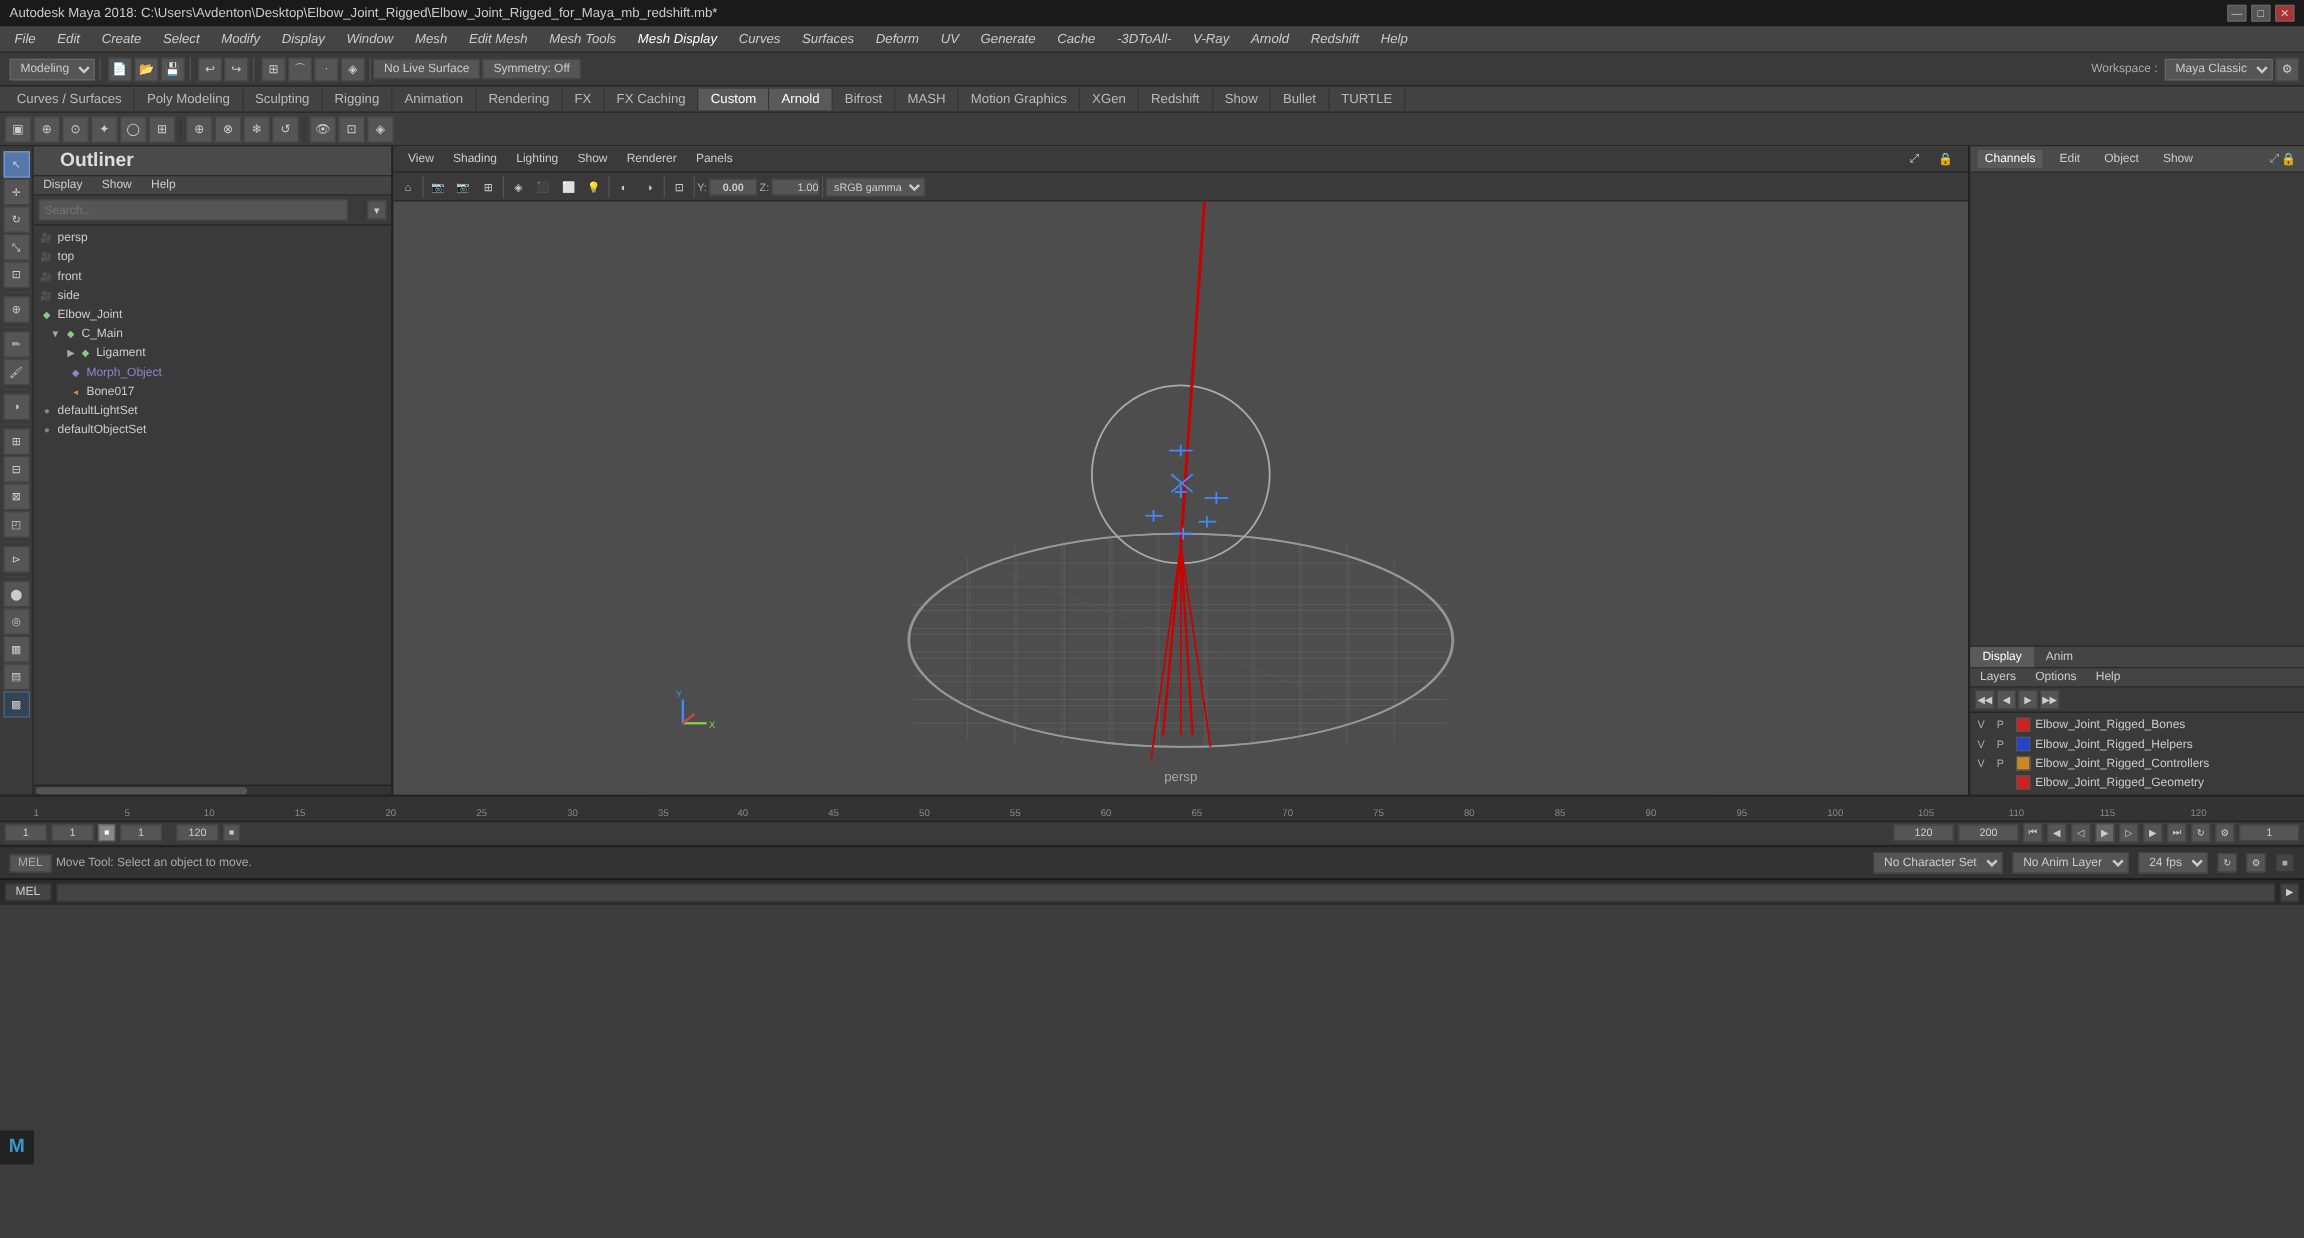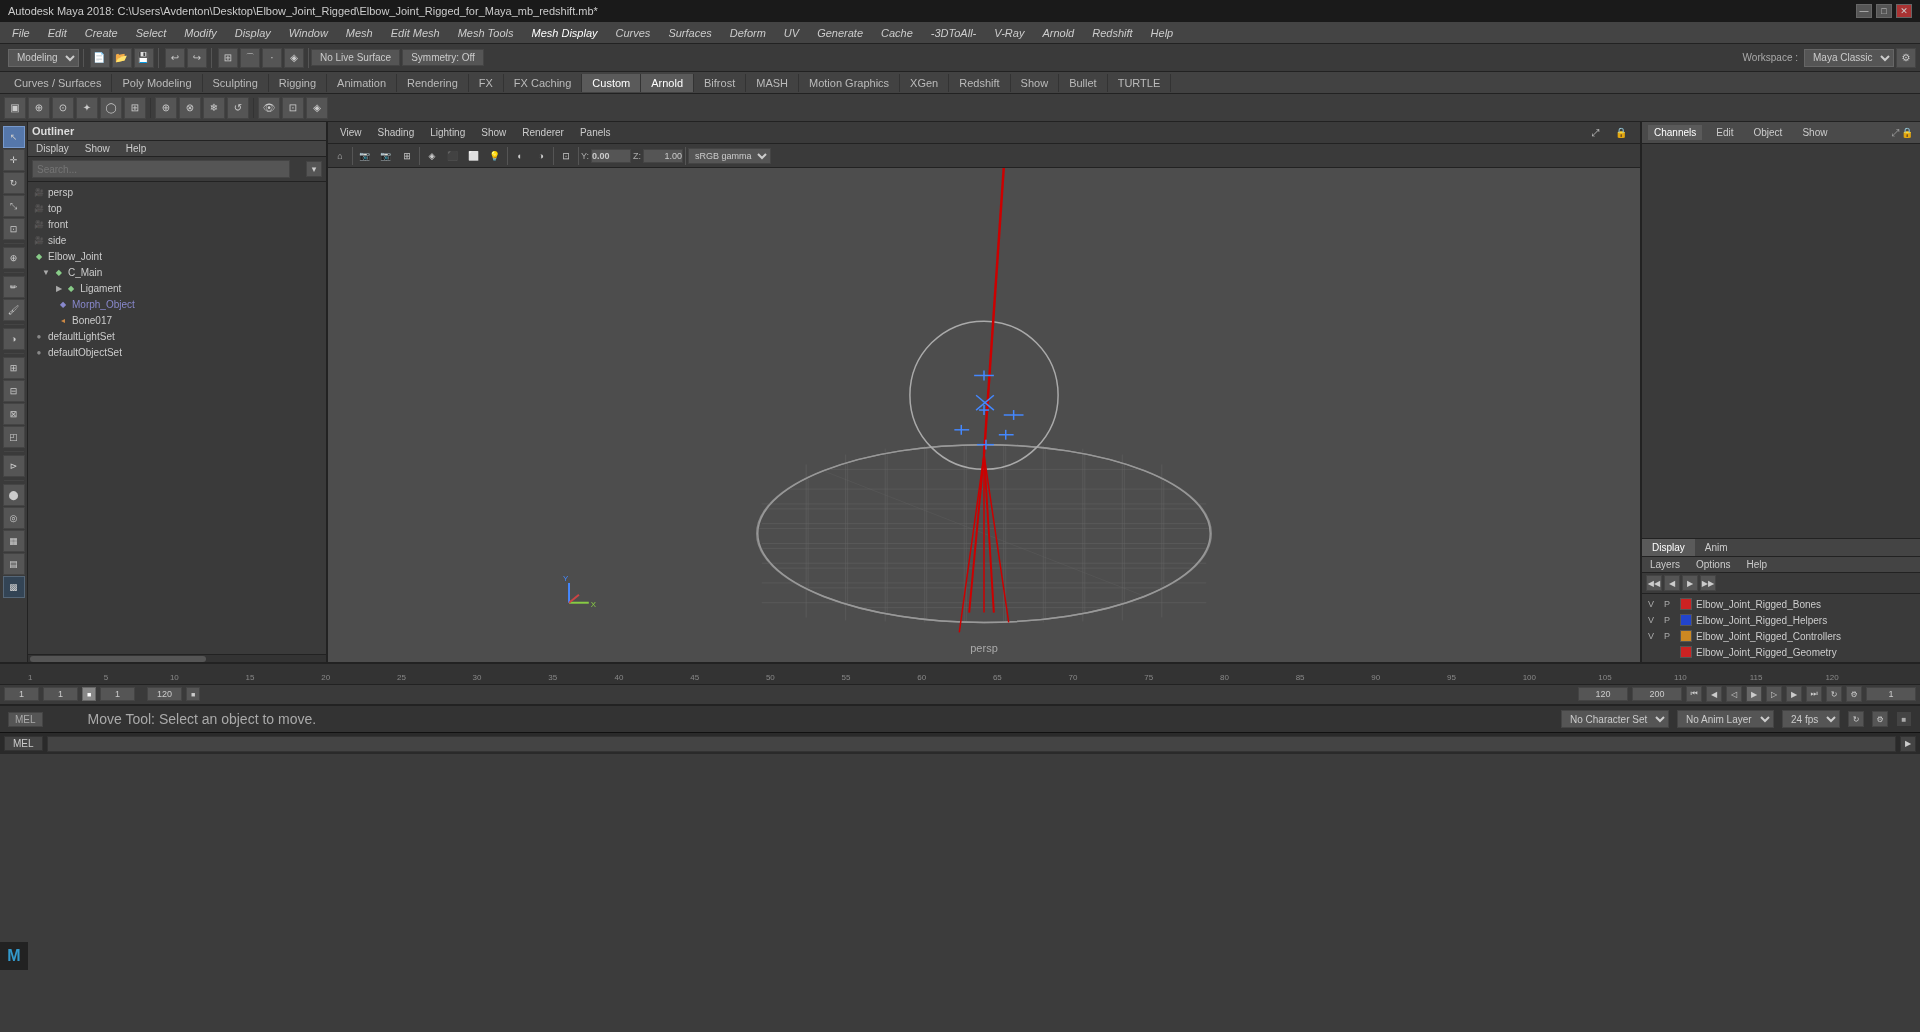--- a/index.html
+++ b/index.html
@@ -46,21 +46,21 @@
     }
     .ico-btn { width: 22px; height: 22px; background: #555; border: 1px solid #444; display: flex; align-items: center; justify-content: center; cursor: pointer; font-size: 10px; color: #ccc; }
     .ico-sep { width: 1px; height: 20px; background: #333; margin: 0 2px; }
 
     
     #outliner {
       width: 300px; min-width: 300px; background: #3a3a3a; border-right: 2px solid #222;
       display: flex; flex-direction: column; overflow: hidden;
     }
     #outliner-header {
-      background: #4a4a4a; padding: 3px 4px; font-size: 11px; font-weight: bold; color: #ddd;
+      background: #4a4a4a; padding: 3px 22px; font-size: 16px; font-weight: bold; color: #ddd;
       border-bottom: 1px solid #222;
     }
     #outliner-menubar { display: flex; gap: 0; background: #444; border-bottom: 1px solid #222; }
     .outl-menu { padding: 2px 8px; cursor: pointer; font-size: 10px; color: #ccc; }
     #outliner-search {
       padding: 3px 4px; background: #3a3a3a; display: flex; align-items: center; gap: 16px;
       border-bottom: 1px solid #222;
     }
     #outliner-search input {
       flex: 1; background: #555; border: 1px solid #444; color: #ccc; font-size: 10px; padding: 1px 4px; height: 18px;
@@ -418,21 +418,21 @@
       <div class="vp-tb-btn">⬜</div>
       <div class="vp-tb-btn">💡</div>
       <div class="vp-sep"></div>
       <div class="vp-tb-btn">◐</div>
       <div class="vp-tb-btn">◑</div>
       <div class="vp-sep"></div>
       <div class="vp-tb-btn">⊡</div>
       <div class="vp-sep"></div>
       <div style="display:flex; align-items:center; gap:2px;">
         <span style="font-size:9px; color:#aaa;">Y:</span>
-        <input type="text" style="width: 40px; height: 14px; background: rgb(85, 85, 85); border: 1px solid rgb(68, 68, 68); color: rgb(204, 204, 204); font-size: 9px; text-align: left; font-weight: bold;" value="0.00">
+        <input type="text" style="width: 40px; height: 14px; background: rgb(85, 85, 85); border: 1px solid rgb(68, 68, 68); color: rgb(204, 204, 204); font-size: 9px; text-align: center; font-weight: bold;" value="0.00">
         <span style="font-size:9px; color:#aaa;">Z:</span>
         <input type="text" style="width: 40px; height: 14px; background: rgb(85, 85, 85); border: 1px solid rgb(68, 68, 68); color: rgb(204, 204, 204); font-size: 9px; text-align: right;" value="1.00">
       </div>
       <div class="vp-sep"></div>
       <select class="gamma-select">
         <option>sRGB gamma</option>
       </select>
     </div>
 
     <div id="viewport-canvas">
@@ -670,21 +670,21 @@
     <div class="tl-btn">↻</div>
     <div class="tl-btn">⚙</div>
 
     <input type="text" class="tl-input" style="width: 50px;" value="1">
   </div>
 </div>
 
 <div id="statusbar">
   <div id="statusbar-left">
     <span style="background:#555; padding:1px 6px; border:1px solid #444; cursor:pointer;">MEL</span>
-    <span style="color:#aaa; font-size:14px;margin-left:41px;">Move Tool: Select an object to move.</span>
+    <span style="color:#aaa; font-size:10px;">Move Tool: Select an object to move.</span>
   </div>
   <div id="statusbar-right">
     <select class="status-dropdown">
       <option>No Character Set</option>
     </select>
     <select class="status-dropdown">
       <option>No Anim Layer</option>
     </select>
     <select class="status-dropdown">
       <option>24 fps</option>

